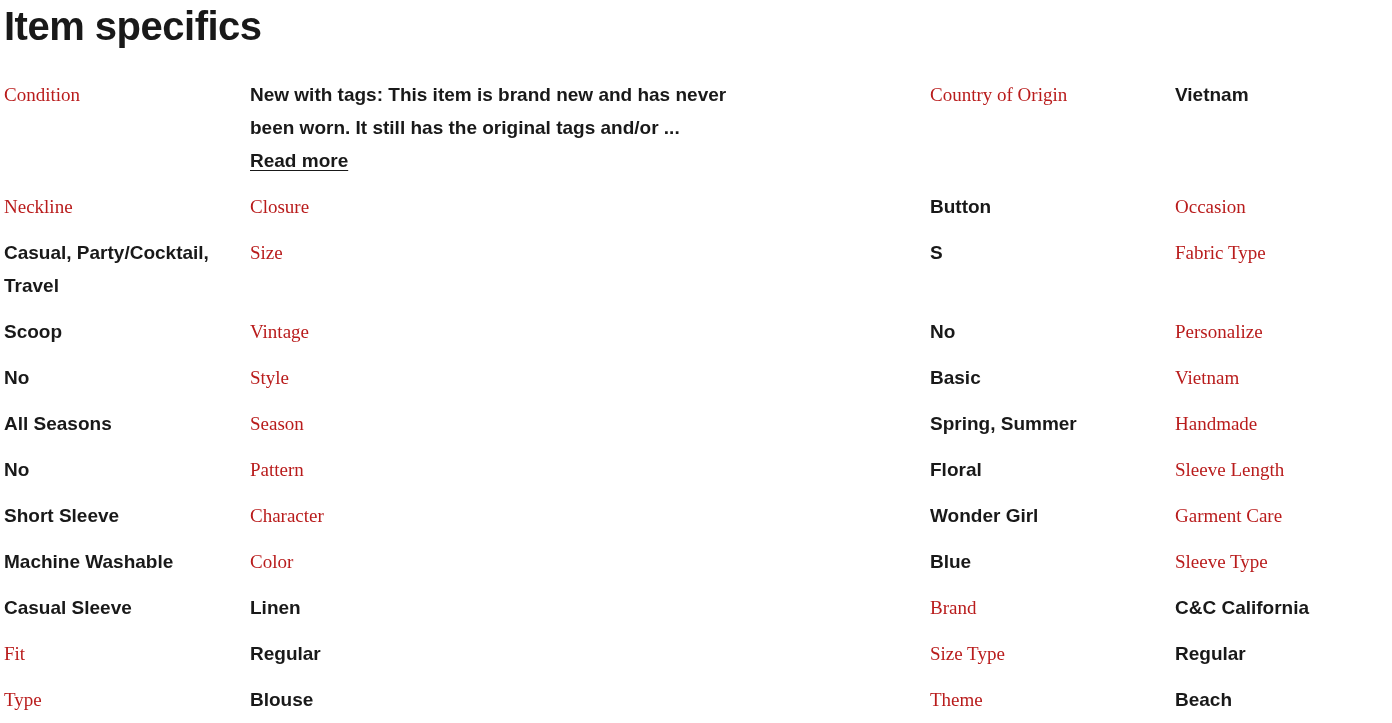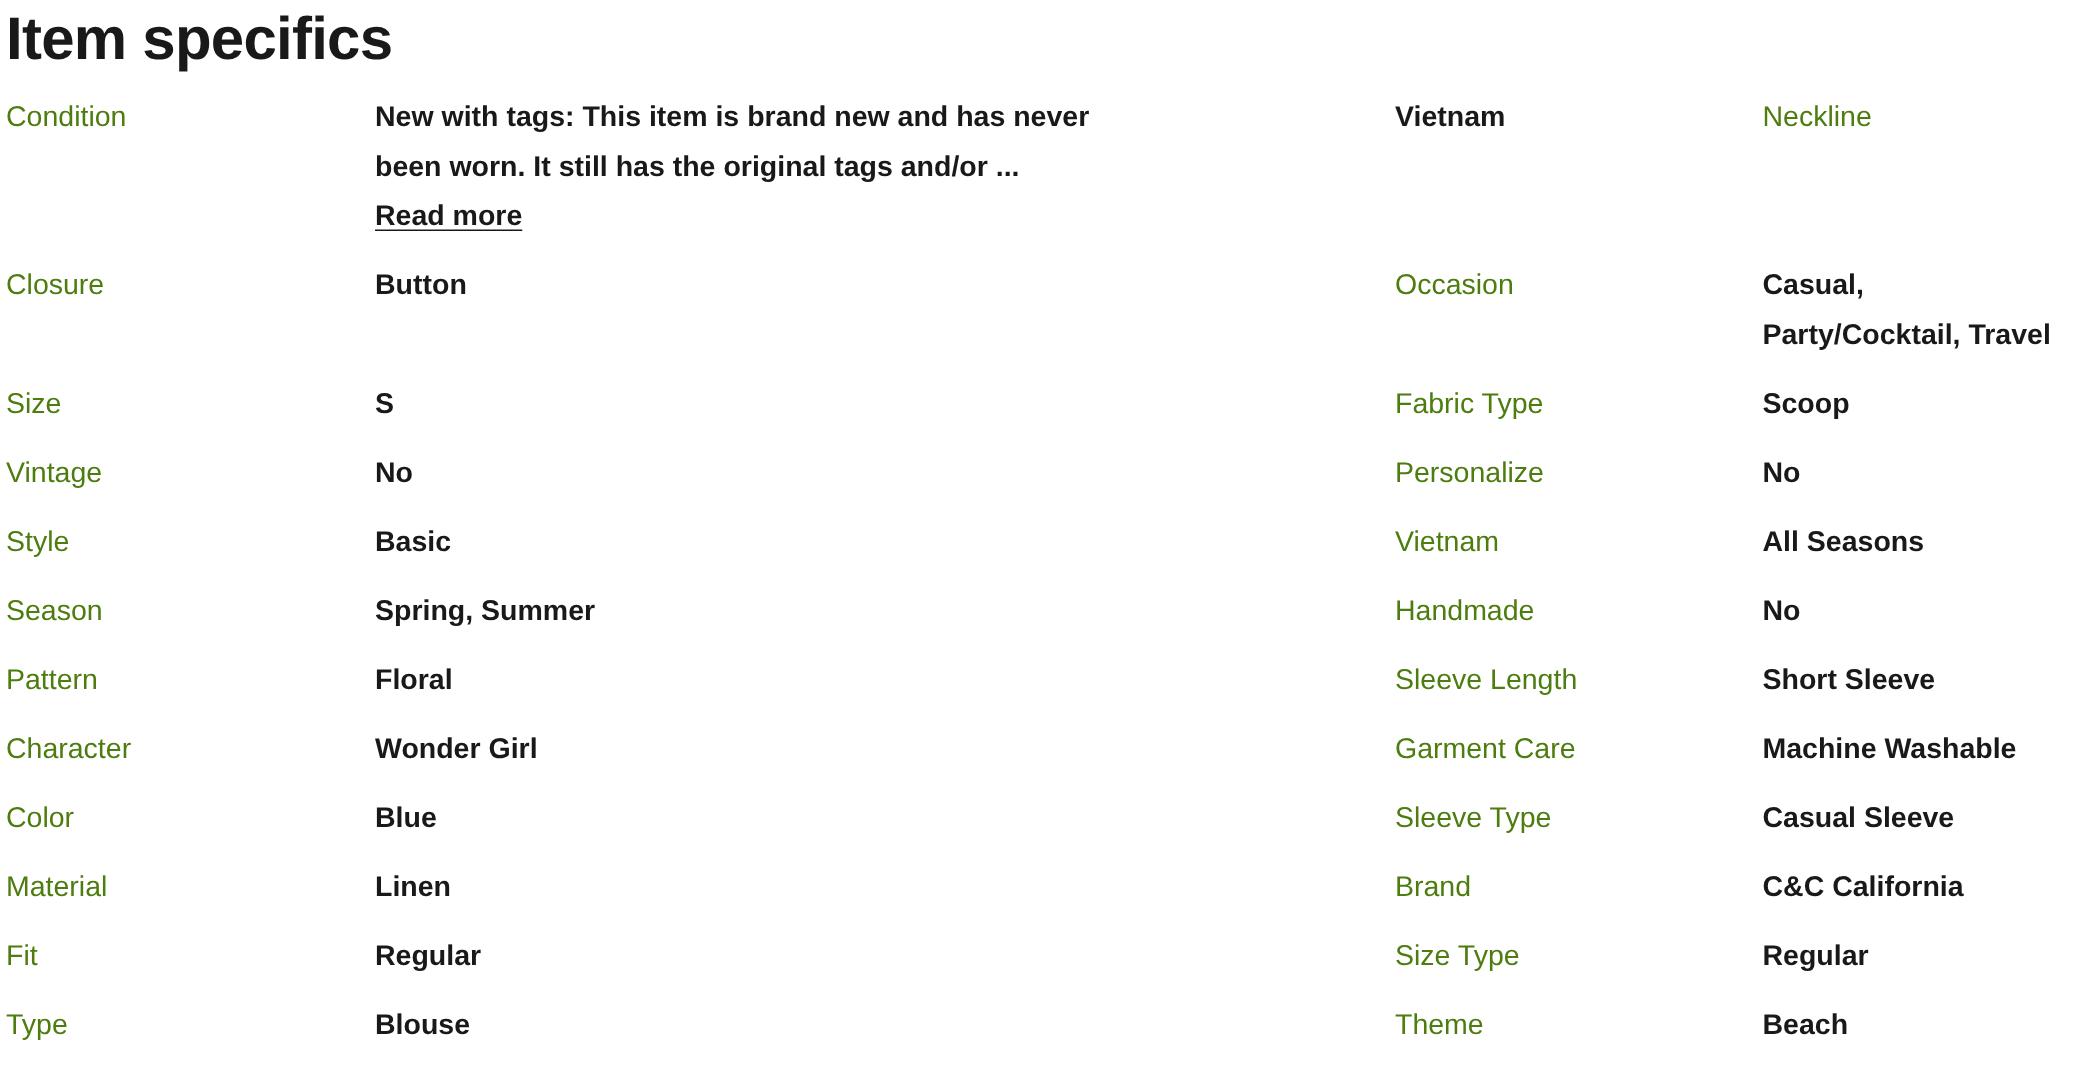--- a/index.html
+++ b/index.html
@@ -13,34 +13,35 @@
   .page {
     padding: 2px 0 0 4px;
     width: 1392px;
   }
   .section-title {
     font-size: 40px;
     line-height: 48px;
     font-weight: 700;
     color: #191919;
     letter-spacing: -0.5px;
-    margin-bottom: 12px;
+    margin-bottom: 28px;
   }
   .specs-grid {
     display: grid;
     grid-template-columns: 246px 680px 245px 1fr;
     align-items: start;
     font-size: 19px;
     line-height: 33px;
   }
   .spec-label {
-    color: #4d7c0f;
+    color: #b91c1c;
     padding-bottom: 13px;
     padding-right: 16px;
     font-weight: 400;
+    font-family: Liberation Serif, serif;
   }
   .spec-value {
     color: #191919;
     padding-bottom: 13px;
     font-weight: 700;
   }
   .spec-value.left-value {
     max-width: 505px;
     padding-right: 24px;
   }
@@ -52,20 +53,21 @@
   }
 </style>
 </head>
 <body>
 
 <div class="page">
   <h2 class="section-title">Item specifics</h2>
   <div class="specs-grid">
       <div class="spec-label">Condition</div>
       <div class="spec-value left-value"><span>New with tags: This item is brand new and has never been worn. It still has the original tags and/or ...</span> <a class="read-more" href="#">Read more</a></div>
+      <div class="spec-label">Country of Origin</div>
       <div class="spec-value">Vietnam</div>
       <div class="spec-label">Neckline</div>
       <div class="spec-label">Closure</div>
       <div class="spec-value">Button</div>
       <div class="spec-label">Occasion</div>
       <div class="spec-value left-value">Casual, Party/Cocktail, Travel</div>
       <div class="spec-label">Size</div>
       <div class="spec-value">S</div>
       <div class="spec-label">Fabric Type</div>
       <div class="spec-value left-value">Scoop</div>
@@ -86,21 +88,20 @@
       <div class="spec-label">Sleeve Length</div>
       <div class="spec-value">Short Sleeve</div>
       <div class="spec-label">Character</div>
       <div class="spec-value left-value">Wonder Girl</div>
       <div class="spec-label">Garment Care</div>
       <div class="spec-value">Machine Washable</div>
       <div class="spec-label">Color</div>
       <div class="spec-value left-value">Blue</div>
       <div class="spec-label">Sleeve Type</div>
       <div class="spec-value">Casual Sleeve</div>
-      <div class="spec-label">Material</div>
       <div class="spec-value left-value">Linen</div>
       <div class="spec-label">Brand</div>
       <div class="spec-value">C&amp;C California</div>
       <div class="spec-label">Fit</div>
       <div class="spec-value left-value">Regular</div>
       <div class="spec-label">Size Type</div>
       <div class="spec-value">Regular</div>
       <div class="spec-label">Type</div>
       <div class="spec-value left-value">Blouse</div>
       <div class="spec-label">Theme</div>

